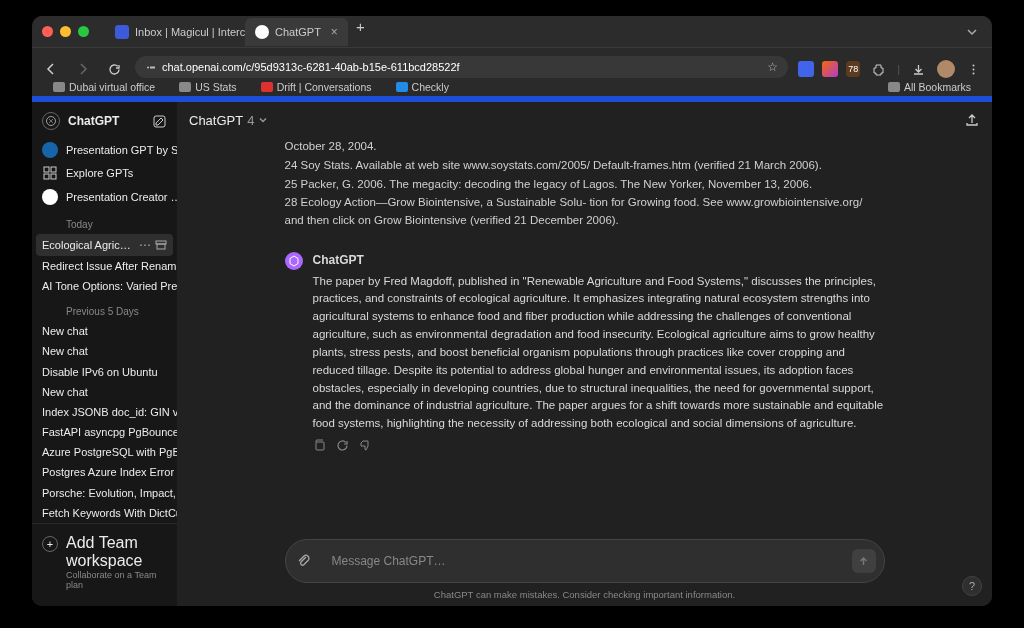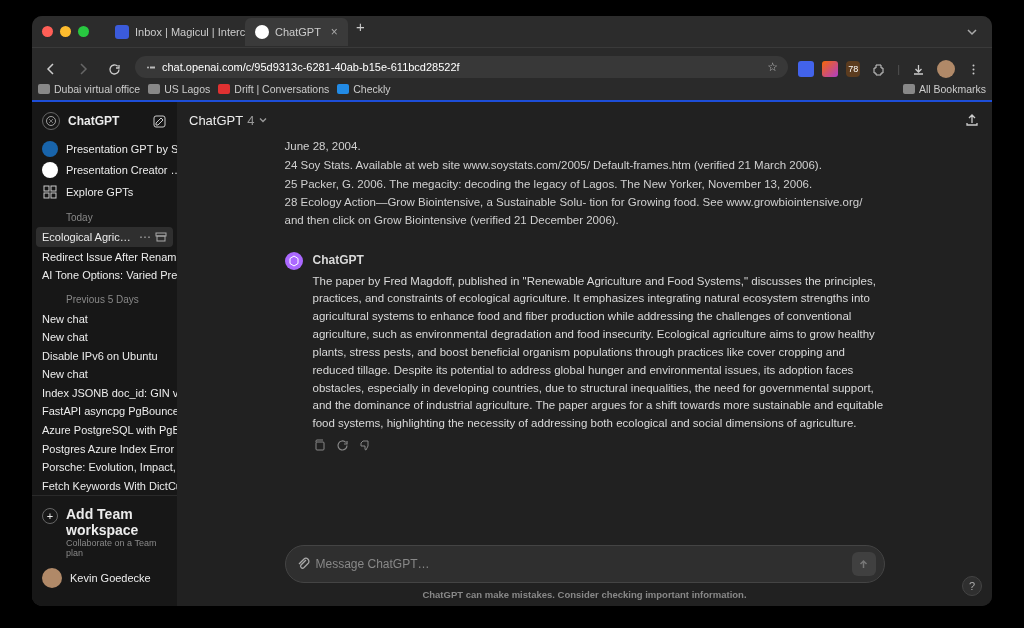--- a/index.html
+++ b/index.html
@@ -45,22 +45,22 @@
   align-items: center; padding: 0 10px; gap: 6px; color: #fff; font-size: 11px;
 }
 .url-input .lock { font-size: 10px; color: #bbb; }
 .url-input .text { flex: 1; }
 .url-input .star { color: #bbb; font-size: 12px; }
 .ext-icons { display: flex; gap: 8px; align-items: center; }
 .ext { width: 16px; height: 16px; border-radius: 3px; display:flex;align-items:center;justify-content:center;font-size:9px;}
 .avatar-sm { width: 18px; height: 18px; border-radius: 50%; background: #b08968; }
 
 .bookbar {
-  height: 24px; background: #2a2a2a; display: flex; align-items: center; padding: 0 6px;
-  gap: 8px; font-size: 10.5px; color: #ccc; border-bottom: 2px solid #1d4ed8;
+  height: 24px; background: #2a2a2a; display: flex; align-items: center; padding: 0 21px;
+  gap: 24px; font-size: 10.5px; color: #ccc; border-bottom: 6px solid #1d4ed8;
 }
 .bm { display: flex; align-items: center; gap: 4px; cursor: pointer; }
 .bm-ico { width: 12px; height: 10px; background:#888; border-radius:2px; }
 
 .app { flex: 1; display: flex; background: #212121; overflow: hidden; }
 .sidebar {
   width: 145px; background: #171717; display: flex; flex-direction: column;
   font-size: 11px; padding: 6px 0; color: #ececec; flex-shrink: 0;
 }
 .sb-header { display: flex; align-items: center; padding: 4px 10px 8px; gap: 8px; }
@@ -77,21 +77,21 @@
 .sb-chat {
   padding: 5px 10px; cursor: pointer; white-space: nowrap; overflow: hidden;
   text-overflow: ellipsis; display:flex; align-items:center; gap:4px;
 }
 .sb-chat.active { background: #2f2f2f; border-radius: 4px; margin: 0 4px; padding: 5px 6px; }
 .sb-chat .more { margin-left: auto; color: #aaa; font-size: 12px; }
 .sb-chat .arch { color: #aaa; }
 .sb-bottom { margin-top: auto; padding: 6px 10px; border-top: 1px solid #2a2a2a; }
 .sb-team { display: flex; gap: 8px; align-items:flex-start; padding: 4px 0; cursor:pointer; }
 .sb-team .plus { width:16px;height:16px;border:1px solid #666;border-radius:50%;display:flex;align-items:center;justify-content:center;font-size:11px;flex-shrink:0; margin-top:2px; }
-.sb-team .t { font-size: 14px; font-weight: bold; }
+.sb-team .t { font-size: 16px; }
 .sb-team .s { font-size: 9px; color: #888; }
 .sb-user { display: flex; gap: 8px; align-items: center; padding: 6px 0; cursor:pointer; }
 .sb-user .av { width: 20px; height: 20px; border-radius: 50%; background: #b08968; }
 
 .main { flex: 1; display: flex; flex-direction: column; overflow: hidden; }
 .main-header {
   height: 36px; display: flex; align-items: center; padding: 0 12px; font-size: 13px;
 }
 .main-header .model { display: flex; align-items: center; gap: 4px; cursor:pointer; color:#ececec; }
 .main-header .model .num { color: #999; }
@@ -107,33 +107,33 @@
 .msg-av.gpt { background: #ab68ff; }
 .msg-body { flex: 1; }
 .msg-name { font-weight: 600; margin-bottom: 3px; font-size: 12px; }
 .msg-text { }
 .msg-actions { display: flex; gap: 10px; margin-top: 6px; color: #888; font-size: 12px; }
 .msg-actions span { cursor: pointer; }
 
 .composer-wrap { padding: 6px 20px 2px; }
 .composer {
   max-width: 600px; margin: 0 auto; background: #2f2f2f; border: 1px solid #444;
-  border-radius: 22px; height: 38px; display: flex; align-items: center; padding: 0 8px 0 10px; gap: 4px;
+  border-radius: 22px; height: 44px; display: flex; align-items: center; padding: 0 8px 0 10px; gap: 20px;
 }
 .composer .attach { color: #aaa; cursor: pointer; }
 .composer input {
   flex: 1; background: transparent; border: none; outline: none; color: #ececec;
   font-size: 12px;
 }
 .composer input::placeholder { color: #888; }
 .composer .send {
   width: 24px; height: 24px; border-radius: 6px; background: #404040;
   display: flex; align-items: center; justify-content: center; color: #666; cursor: pointer;
 }
-.footer-note { text-align: center; font-size: 9.5px; color: #888; padding: 4px 0 6px; font-weight: bold; }
+.footer-note { text-align: center; font-size: 9.5px; color: #888; padding: 4px 0 6px; }
 
 .help-fab {
   position: absolute; right: 10px; bottom: 10px; width: 20px; height: 20px;
   border-radius: 50%; background: #2f2f2f; border:1px solid #444; color:#aaa;
   display:flex;align-items:center;justify-content:center;font-size:11px;cursor:pointer;
 }
 svg { display: block; }
 </style>
 </head>
 <body>
@@ -218,21 +218,21 @@
     </div>
   </div>
 
   <div class="bookbar">
     <div class="bm">
         <div class="bm-ico"></div>
         <span>Dubai virtual office</span>
       </div>
     <div class="bm">
         <div class="bm-ico"></div>
-        <span>US Lagos</span>
+        <span>US Stats</span>
       </div>
     <div class="bm">
         <div class="bm-ico" style="background:#e03131"></div>
         <span>Drift | Conversations</span>
       </div>
     <div class="bm">
         <div class="bm-ico" style="background:#228be6"></div>
         <span>Checkly</span>
       </div>
     <div style="margin-left:auto" class="bm">
@@ -257,33 +257,33 @@
               <path d="M9 4l2 2-5 5H4V9l5-5z" stroke="#ccc" fill="none"></path>
             </svg>
         </span>
       </div>
 
       <div class="sb-item">
         <div class="ico" style="background:#1864ab;border-radius:50%"></div>
         <span>Presentation GPT by S…</span>
       </div>
       <div class="sb-item">
-        <div class="ico" style="background:#fff;border-radius:50%"></div>
-        <span>Presentation Creator …</span>
-      </div>
-      <div class="sb-item">
         <div class="ico">
           <svg width="14" height="14" viewBox="0 0 14 14">
               <rect x="1" y="1" width="5" height="5" stroke="#ccc" fill="none"></rect>
               <rect x="8" y="1" width="5" height="5" stroke="#ccc" fill="none"></rect>
               <rect x="1" y="8" width="5" height="5" stroke="#ccc" fill="none"></rect>
               <rect x="8" y="8" width="5" height="5" stroke="#ccc" fill="none"></rect>
             </svg>
         </div>
         <span>Explore GPTs</span>
+      </div>
+      <div class="sb-item">
+        <div class="ico" style="background:#fff;border-radius:50%"></div>
+        <span>Presentation Creator …</span>
       </div>
 
       <div class="sb-section">Today</div>
       <div class="sb-chat active">
         <span style="overflow:hidden;text-overflow:ellipsis">Ecological Agriculture Ov…</span>
         <span class="more">⋯</span>
         <span class="arch">
           <svg width="12" height="12" viewBox="0 0 12 12">
               <rect x="1" y="2" width="10" height="3" stroke="#aaa" fill="none"></rect>
               <rect x="2" y="5" width="8" height="5" stroke="#aaa" fill="none"></rect>
@@ -330,24 +330,20 @@
         </div>
 
       <div class="sb-bottom">
         <div class="sb-team">
           <div class="plus">+</div>
           <div>
             <div class="t">Add Team workspace</div>
             <div class="s">Collaborate on a Team plan</div>
           </div>
         </div>
-        <div class="sb-user">
-          <div class="av"></div>
-          <span>Kevin Goedecke</span>
-        </div>
       </div>
     </div>
 
     <div class="main">
       <div class="main-header">
         <div class="model">
           <span>ChatGPT</span>
           <span class="num">4</span>
           <svg width="10" height="10" viewBox="0 0 10 10">
               <path d="M2 3.5L5 6.5 8 3.5" stroke="#999" stroke-width="1.4" fill="none"></path>
@@ -356,21 +352,21 @@
         <div class="share">
           <svg width="16" height="16" viewBox="0 0 16 16">
               <path d="M8 11V3m-3 3l3-3 3 3M3 11v2h10v-2" stroke="#ccc" stroke-width="1.3" fill="none"></path>
             </svg>
         </div>
       </div>
 
       <div class="chat">
         <div class="chat-inner">
           <div class="refs">
-            <div>June 28, 2004.</div>
+            <div>October 28, 2004.</div>
             <div>24 Soy Stats. Available at web site www.soystats.com/2005/ Default-frames.htm (verified 21 March 2006).</div>
             <div>25 Packer, G. 2006. The megacity: decoding the legacy of Lagos. The New Yorker, November 13, 2006.</div>
             <div>28 Ecology Action—Grow Biointensive, a Sustainable Solu- tion for Growing food. See www.growbiointensive.org/ and then click on Grow Biointensive (verified 21 December 2006).</div>
           </div>
 
           <div class="msg">
             <div class="msg-av gpt">
               <svg width="12" height="12" viewBox="0 0 12 12">
                   <path d="M6 1l4 2.5v5L6 11 2 8.5v-5z" stroke="#fff" stroke-width="1" fill="none"></path>
                 </svg>

